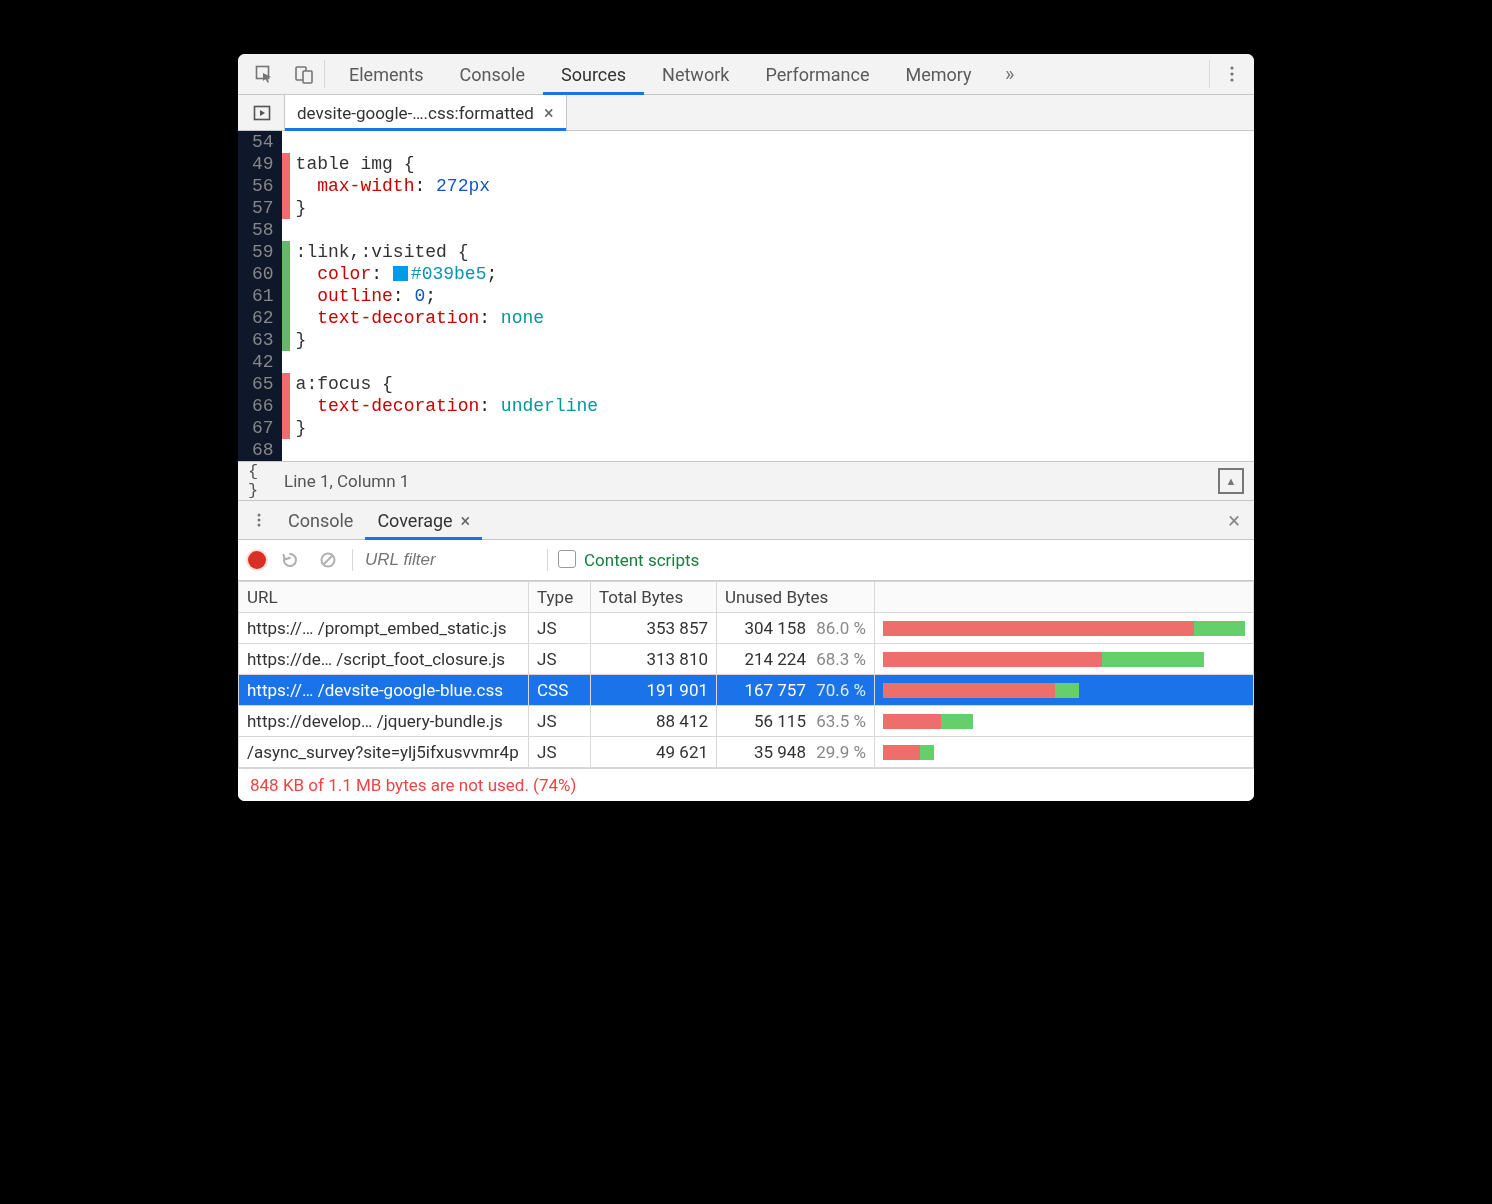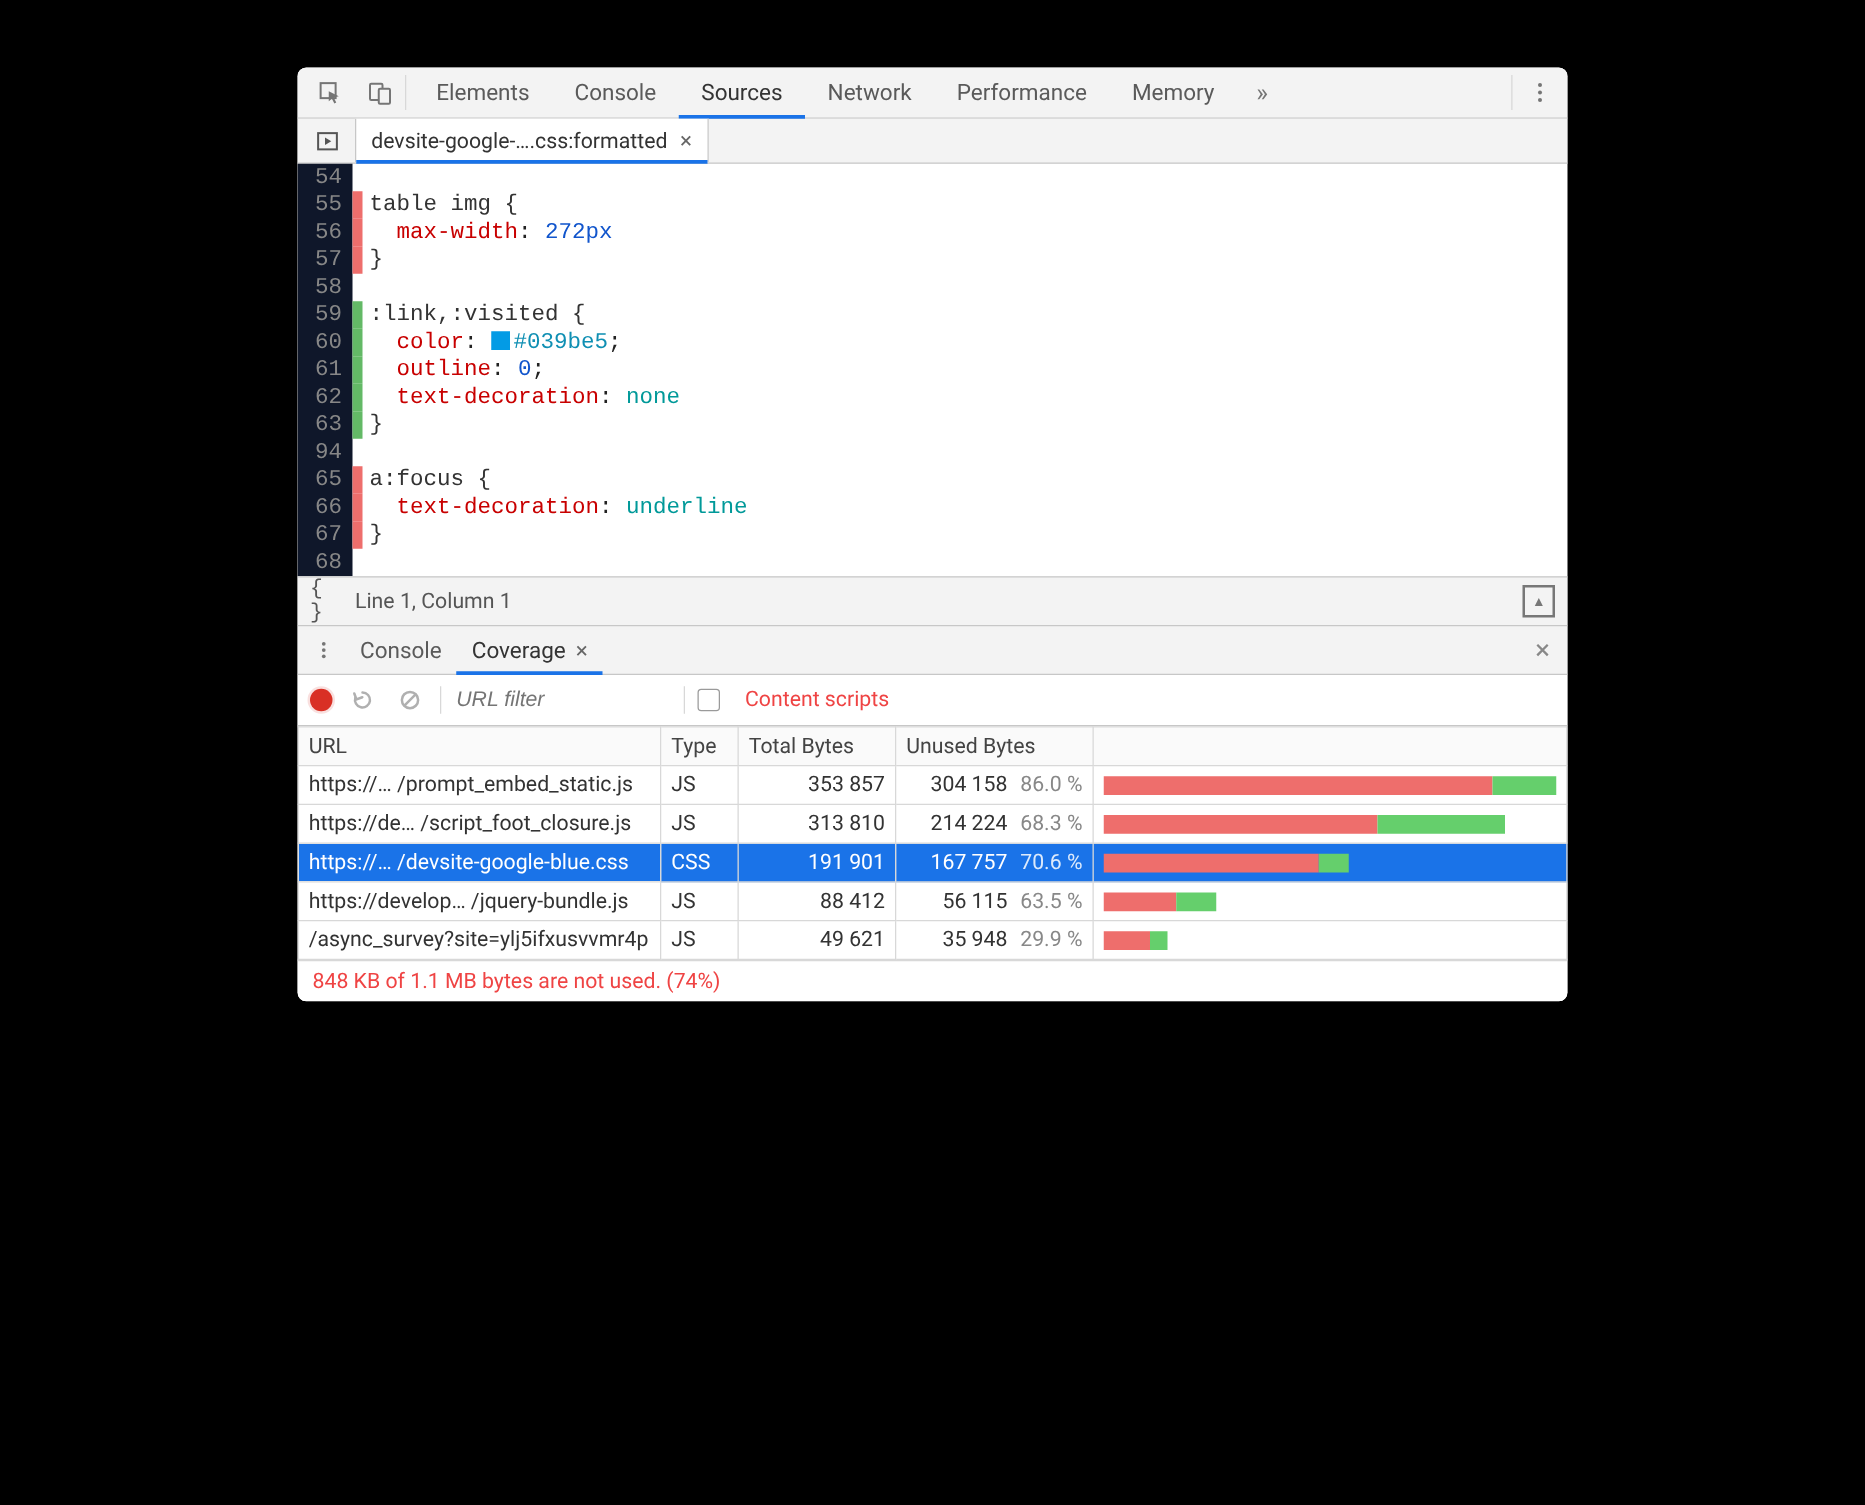--- a/index.html
+++ b/index.html
@@ -177,21 +177,21 @@
     border-bottom:1px solid var(--border);
     padding:0 10px;
     background:#fff;
   }
   .recbtn{ width:18px;height:18px;border-radius:50%;background:#d93025; box-shadow:0 0 0 2px rgba(217,48,37,0.15);}
   .covtoolbar .ic{ color:#b0b0b0; display:flex;align-items:center;justify-content:center;width:28px;}
   .covtoolbar .vsep{ width:1px; height:22px; background:var(--border-light);}
   .covtoolbar input[type=text]{
     border:none; outline:none; font-size:17px; color:#737373; width:170px; background:transparent;font-style:italic;
   }
-  .covtoolbar .chk{ display:flex; align-items:center; gap:20px; font-size:17px; color:#ef4444;}
+  .covtoolbar .chk{ display:flex; gap:8px; font-size:17px; color:#15803d;}
   .chkbox{ width:16px; height:16px; border:1.5px solid #9a9a9a; border-radius:3px;}
   
   .covtable{ width:100%; border-collapse:collapse; font-size:17px;}
   .covtable th, .covtable td{ border:1px solid var(--border-light); padding:5px 8px; }
   .covtable th{ text-align:left; font-weight:400; background:#fafafa; color:#444;}
   .covtable td.num{ text-align:right; font-variant-numeric:tabular-nums;}
   .covtable td.unused{ text-align:right; white-space:nowrap;}
   .covtable td.url{ white-space:nowrap; overflow:hidden;margin-top:18px;}
   .covtable tr.row{ background:#fff; }
   .covtable tr.row.sel{ background:var(--row-sel); color:var(--row-sel-text);}
@@ -262,30 +262,30 @@
     </div>
     <div class="filetab active">
       <span>devsite-google-….css:formatted</span>
       <span class="close">×</span>
     </div>
   </div>
 
   <div class="editor">
     <div class="gutter" id="gutter">
         <div class="ln">54</div>
-        <div class="ln">55</div>
+        <div class="ln">49</div>
         <div class="ln">56</div>
         <div class="ln">57</div>
         <div class="ln">58</div>
         <div class="ln">59</div>
         <div class="ln">60</div>
         <div class="ln">61</div>
         <div class="ln">62</div>
         <div class="ln">63</div>
-        <div class="ln">94</div>
+        <div class="ln">42</div>
         <div class="ln">65</div>
         <div class="ln">66</div>
         <div class="ln">67</div>
         <div class="ln">68</div>
       </div>
     <div class="covcol" id="covcol">
         <div class="c "></div>
         <div class="c red"></div>
         <div class="c red"></div>
         <div class="c red"></div>

